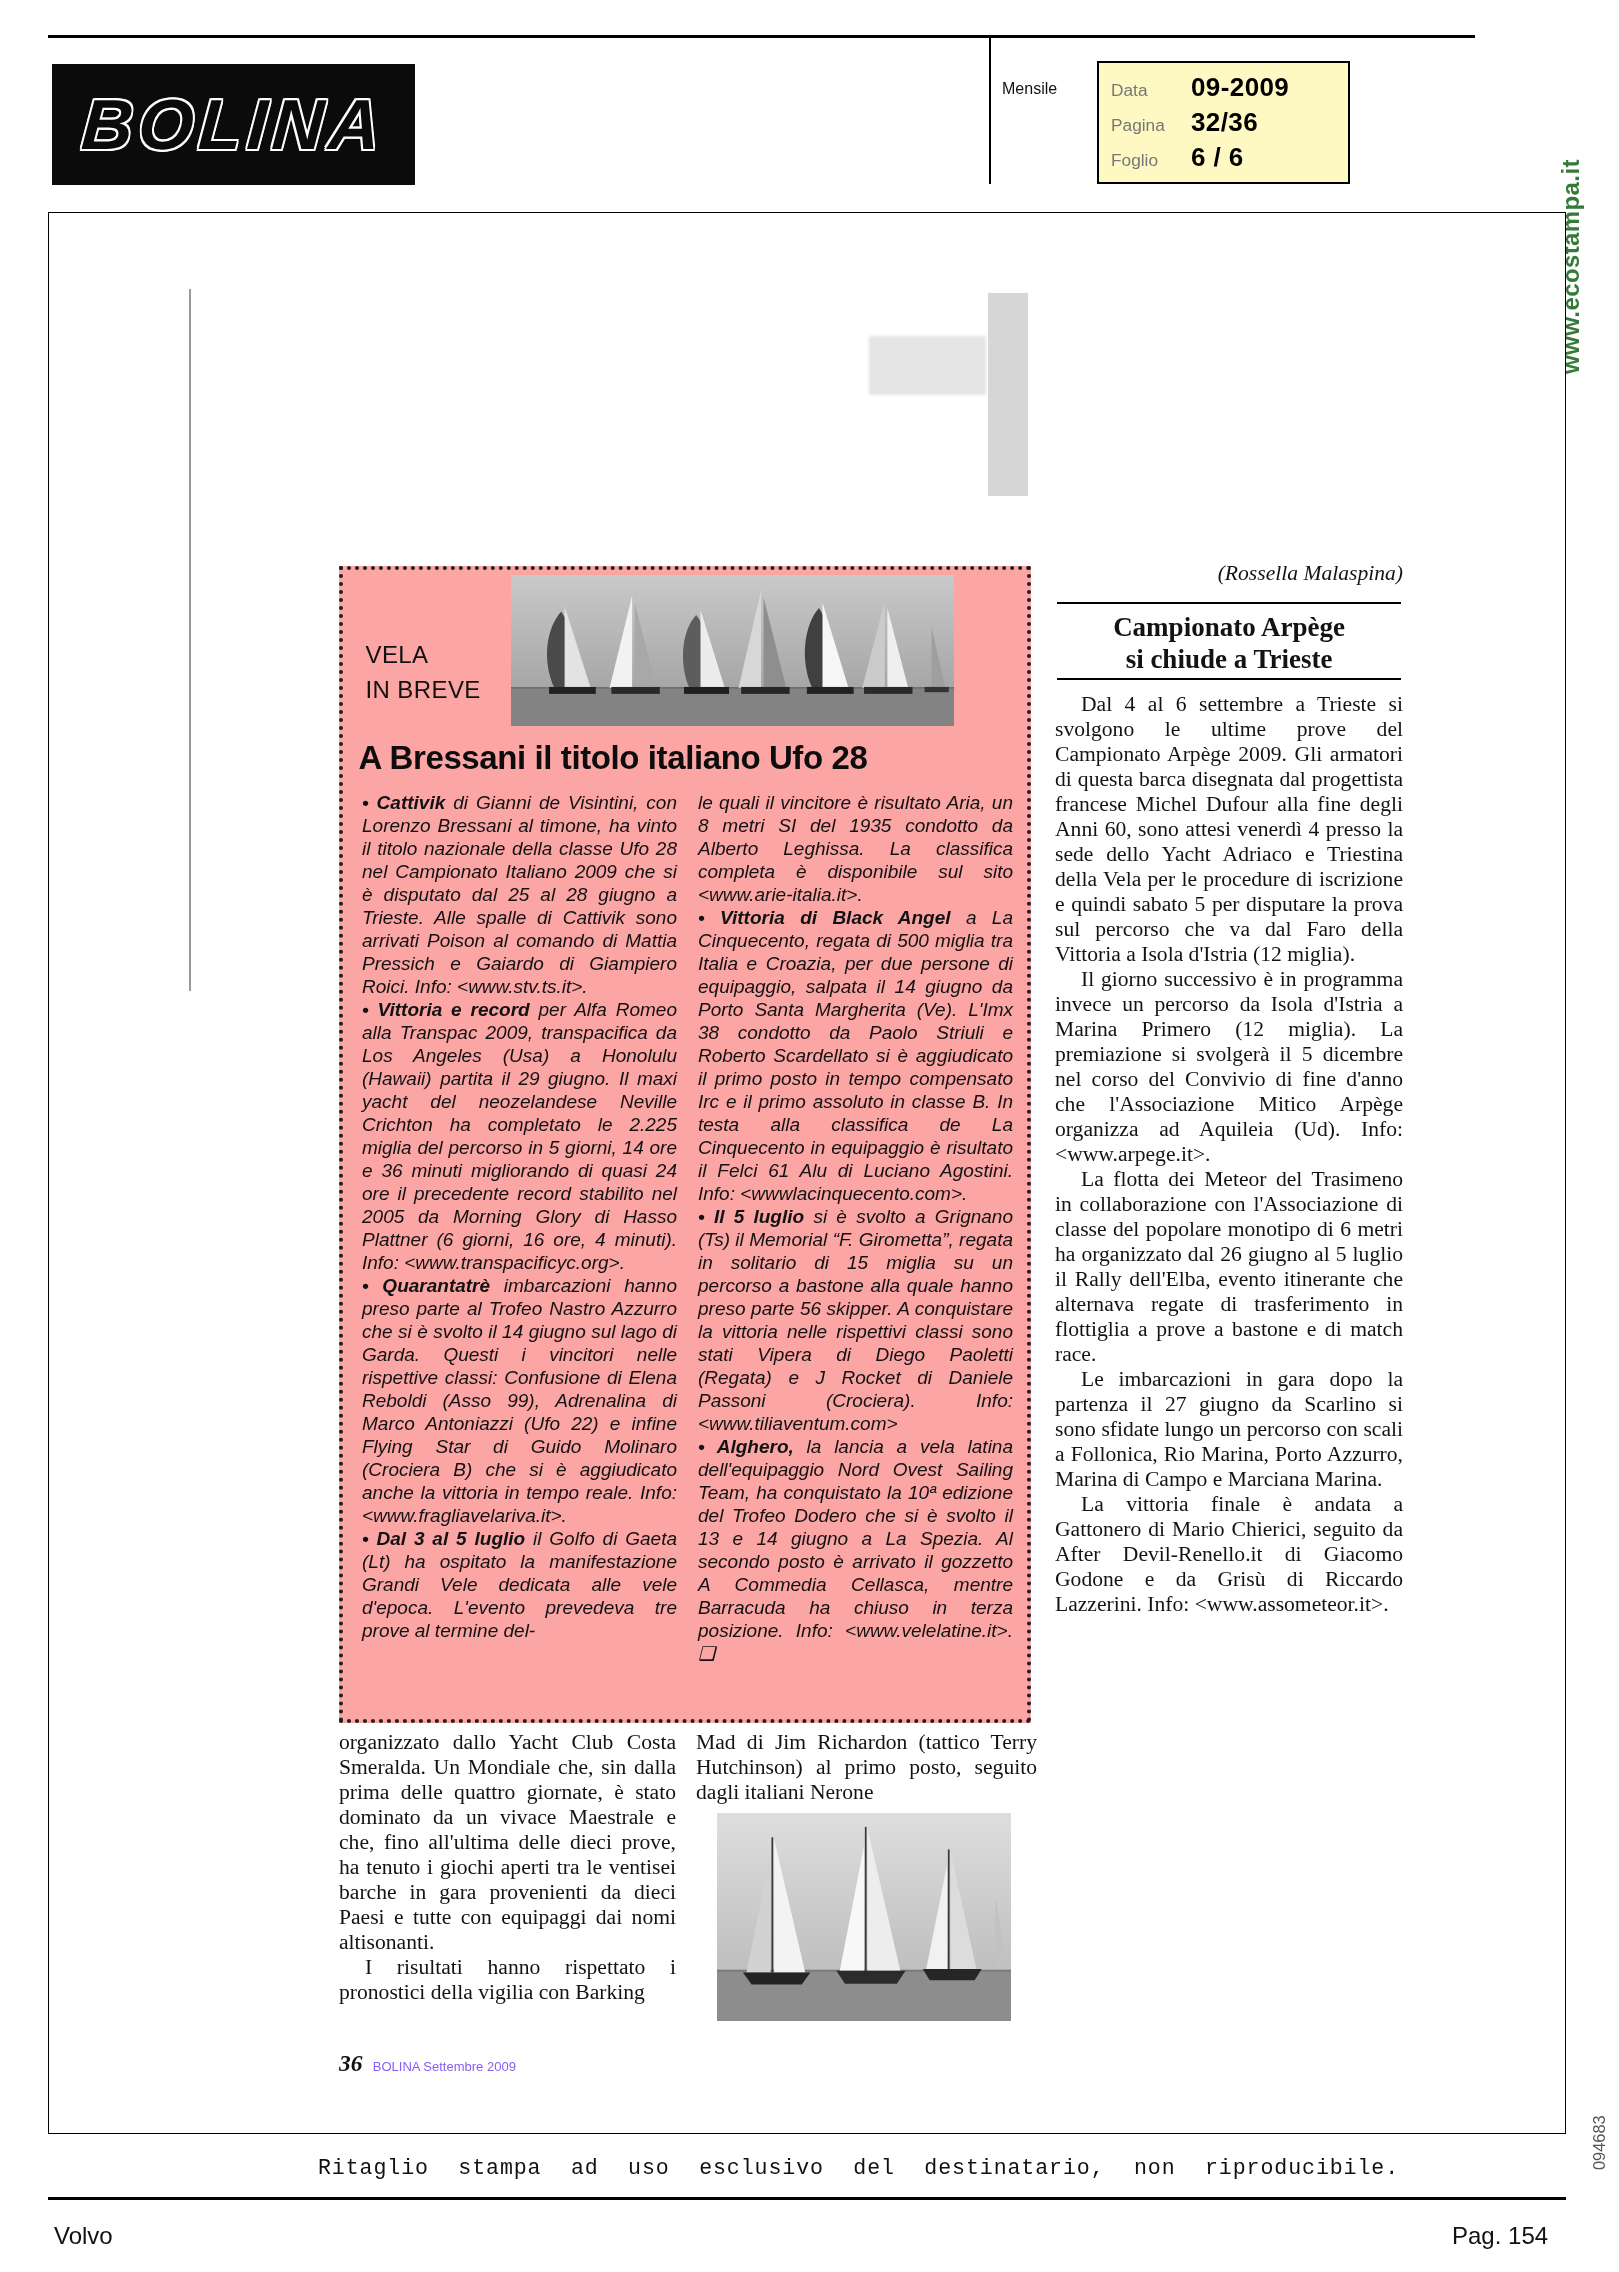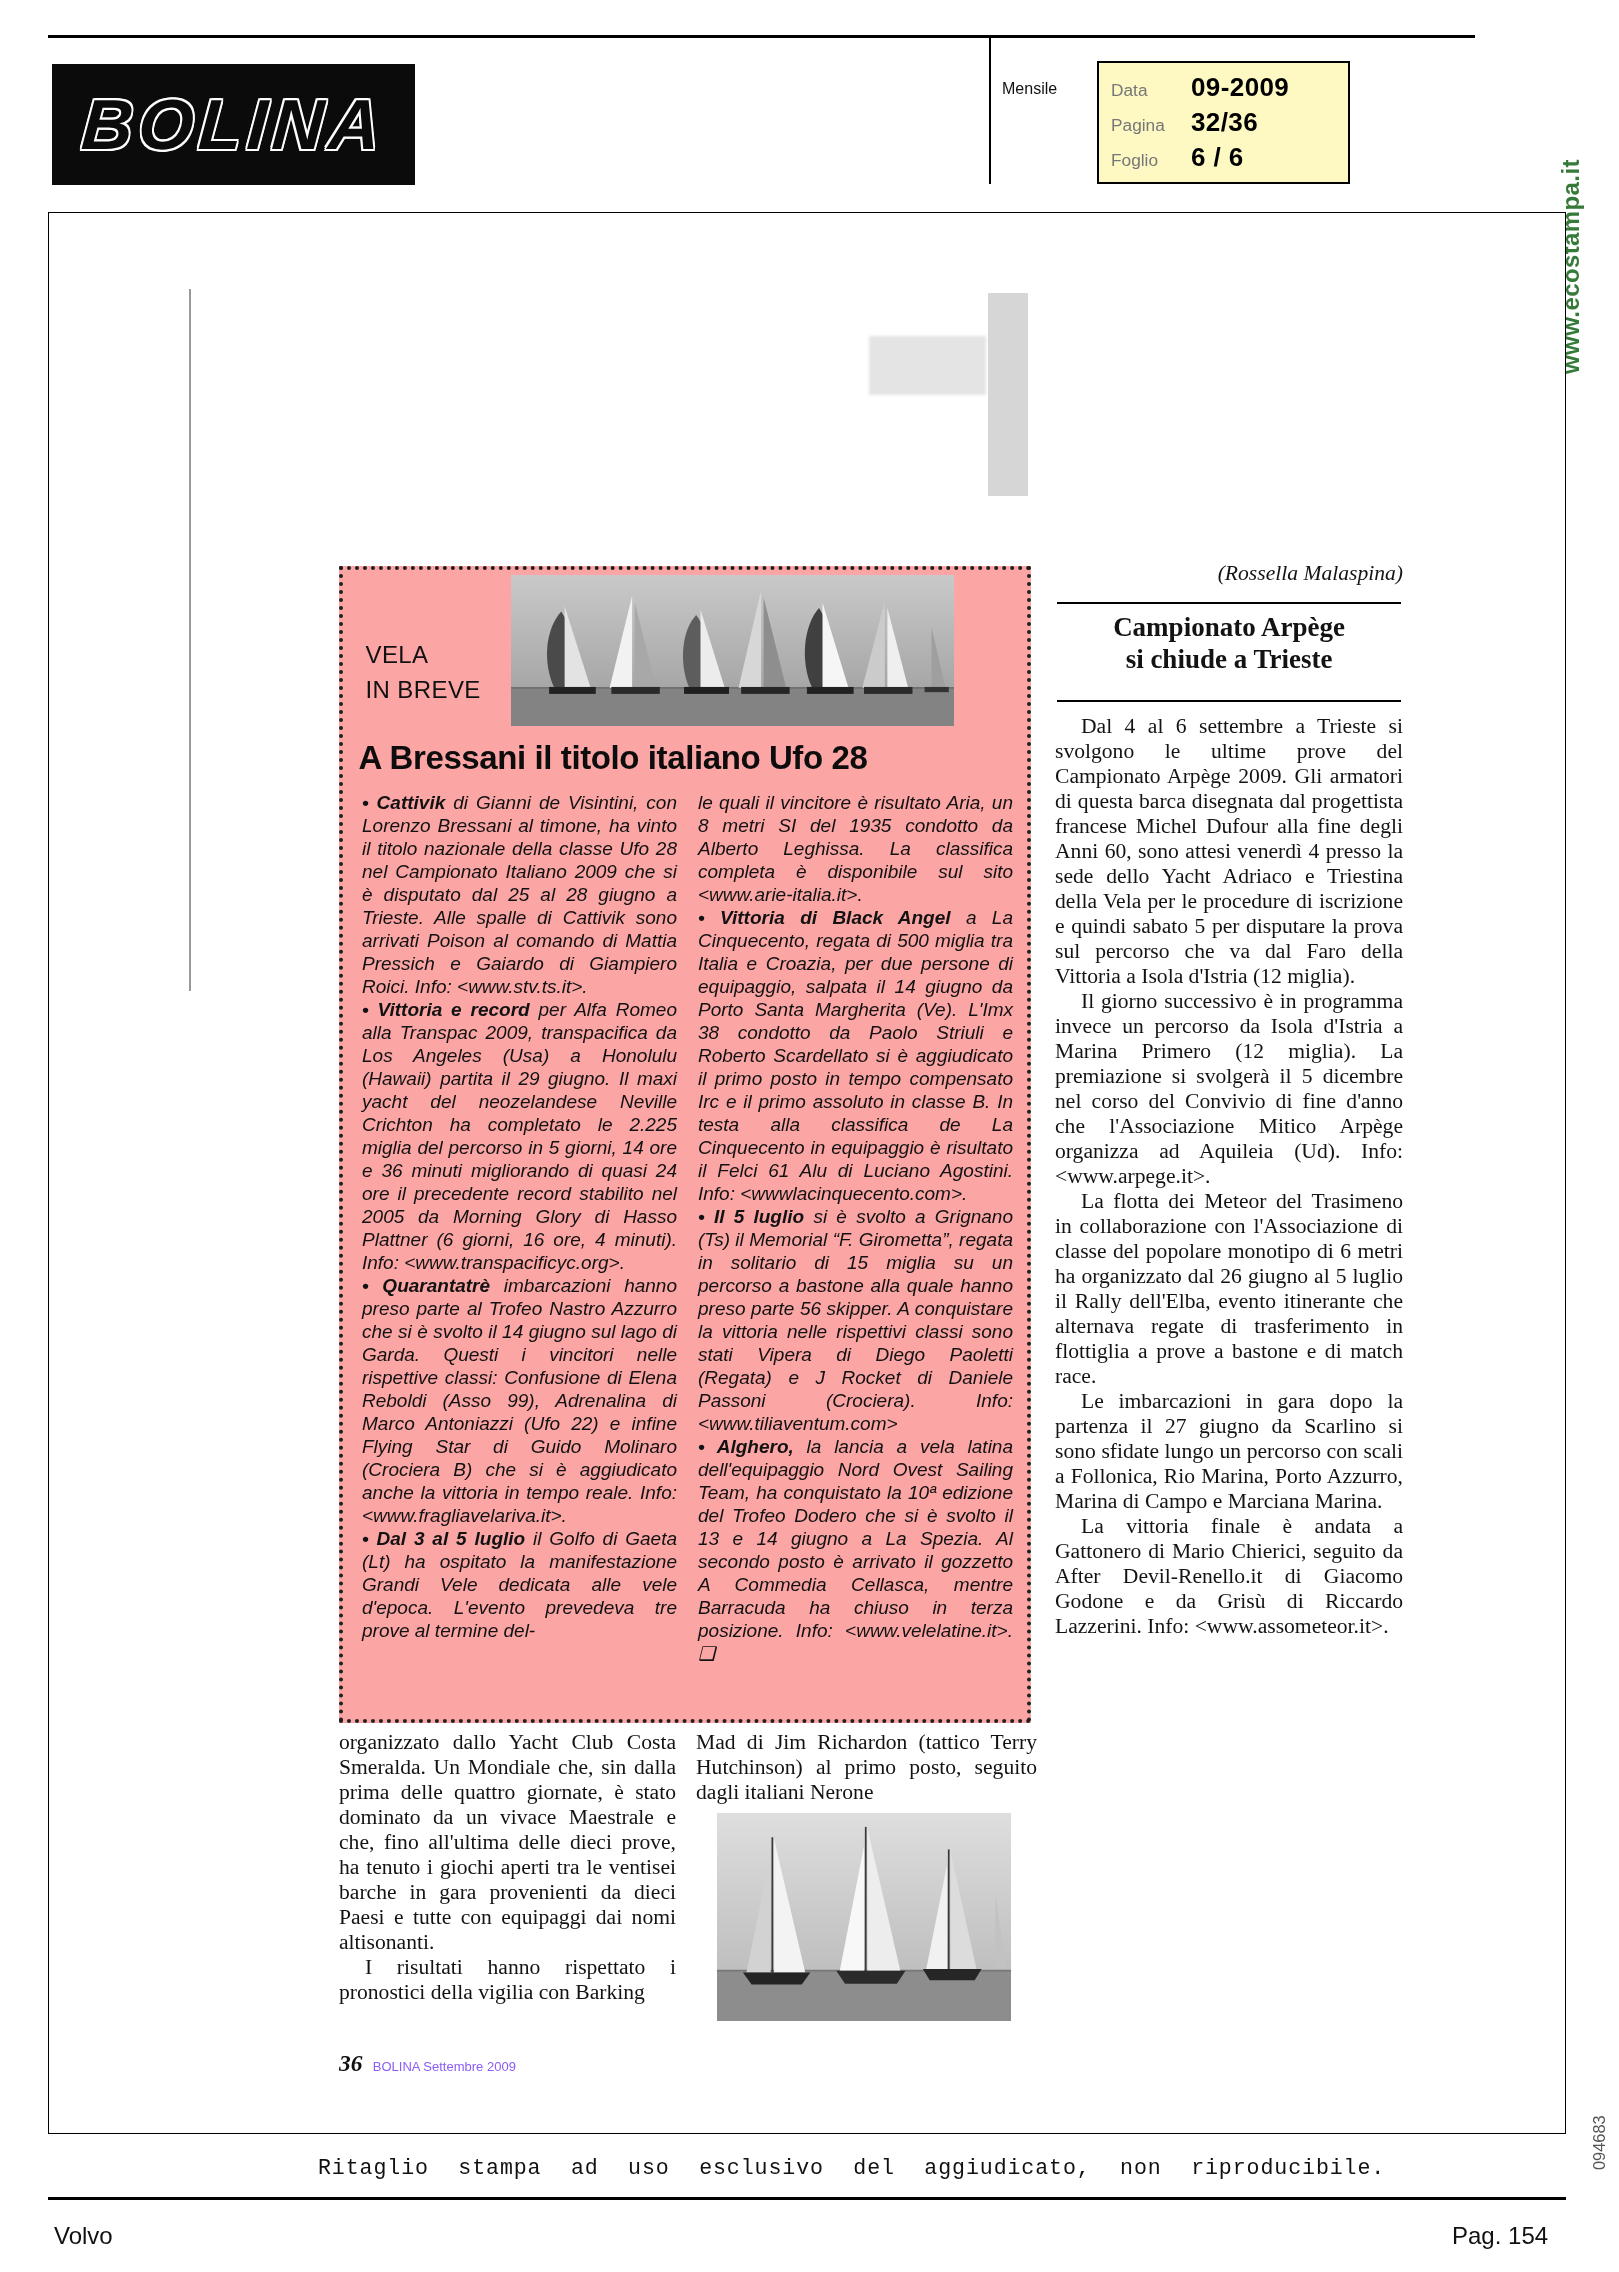--- a/index.html
+++ b/index.html
@@ -44,21 +44,21 @@
   .ncol{width:315px;font-style:italic;font-size:19px;line-height:23px;text-align:justify;color:#121212;}
   .ncol p{margin:0;}
   .ncol b{font-weight:700;margin-top:47px;}
 
   
   .serif{font-family:"Liberation Serif",serif;font-size:21.6px;line-height:25px;text-align:justify;color:#131313;}
   .serif p{margin:0;text-indent:26px;}
   .serif p.noind{text-indent:0;}
   .byline{text-align:right;font-style:italic;}
   .colhead{font-family:"Liberation Serif",serif;font-weight:700;font-size:27px;line-height:32px;text-align:center;
-           border-top:2.6px solid #000;border-bottom:2.6px solid #000;padding:7px 0 25px;margin:15.6px 1.7px 12px;}
+           border-top:2.6px solid #000;border-bottom:2.6px solid #000;padding:7px 0 3px;margin:15.6px 1.7px 12px;}
   .rightcol{left:1006px;top:348px;width:348px;}
   .bottomleft{left:290px;top:1517px;width:337px;}
   .bottommid{left:647px;top:1517px;width:341px;}
   .photo2{left:668px;top:1600px;width:294px;height:208px;overflow:hidden;}
   .folio{left:290px;top:1837px;}
   .folio-num{font-family:"Liberation Serif",serif;font-style:italic;font-weight:700;font-size:23.4px;margin-right:10.4px;}
   .folio-issue{font-size:13px;color:#8b5cf6;}
 
   
   .disclaimer{left:318px;top:2156px;font-family:"Liberation Mono",monospace;font-size:21.6px;
@@ -212,19 +212,19 @@
         <polygon points="322,96 322,178 335,178" fill="#c2c2c2"></polygon>
       </svg>
     </div>
 
     <div class="abs folio">
       <span class="folio-num">36</span><span class="folio-issue">BOLINA Settembre 2009</span>
     </div>
 
   </div>
 
-  <div class="abs disclaimer">Ritaglio stampa ad uso esclusivo del aggiudicato, non riproducibile.</div>
+  <div class="abs disclaimer">Ritaglio stampa ad uso esclusivo del destinatario, non riproducibile.</div>
   <div class="abs bottom-rule"></div>
   <div class="abs volvo">Volvo</div>
   <div class="abs pageref">Pag. 154</div>
 
 </div>
 
 
 </body></html>

